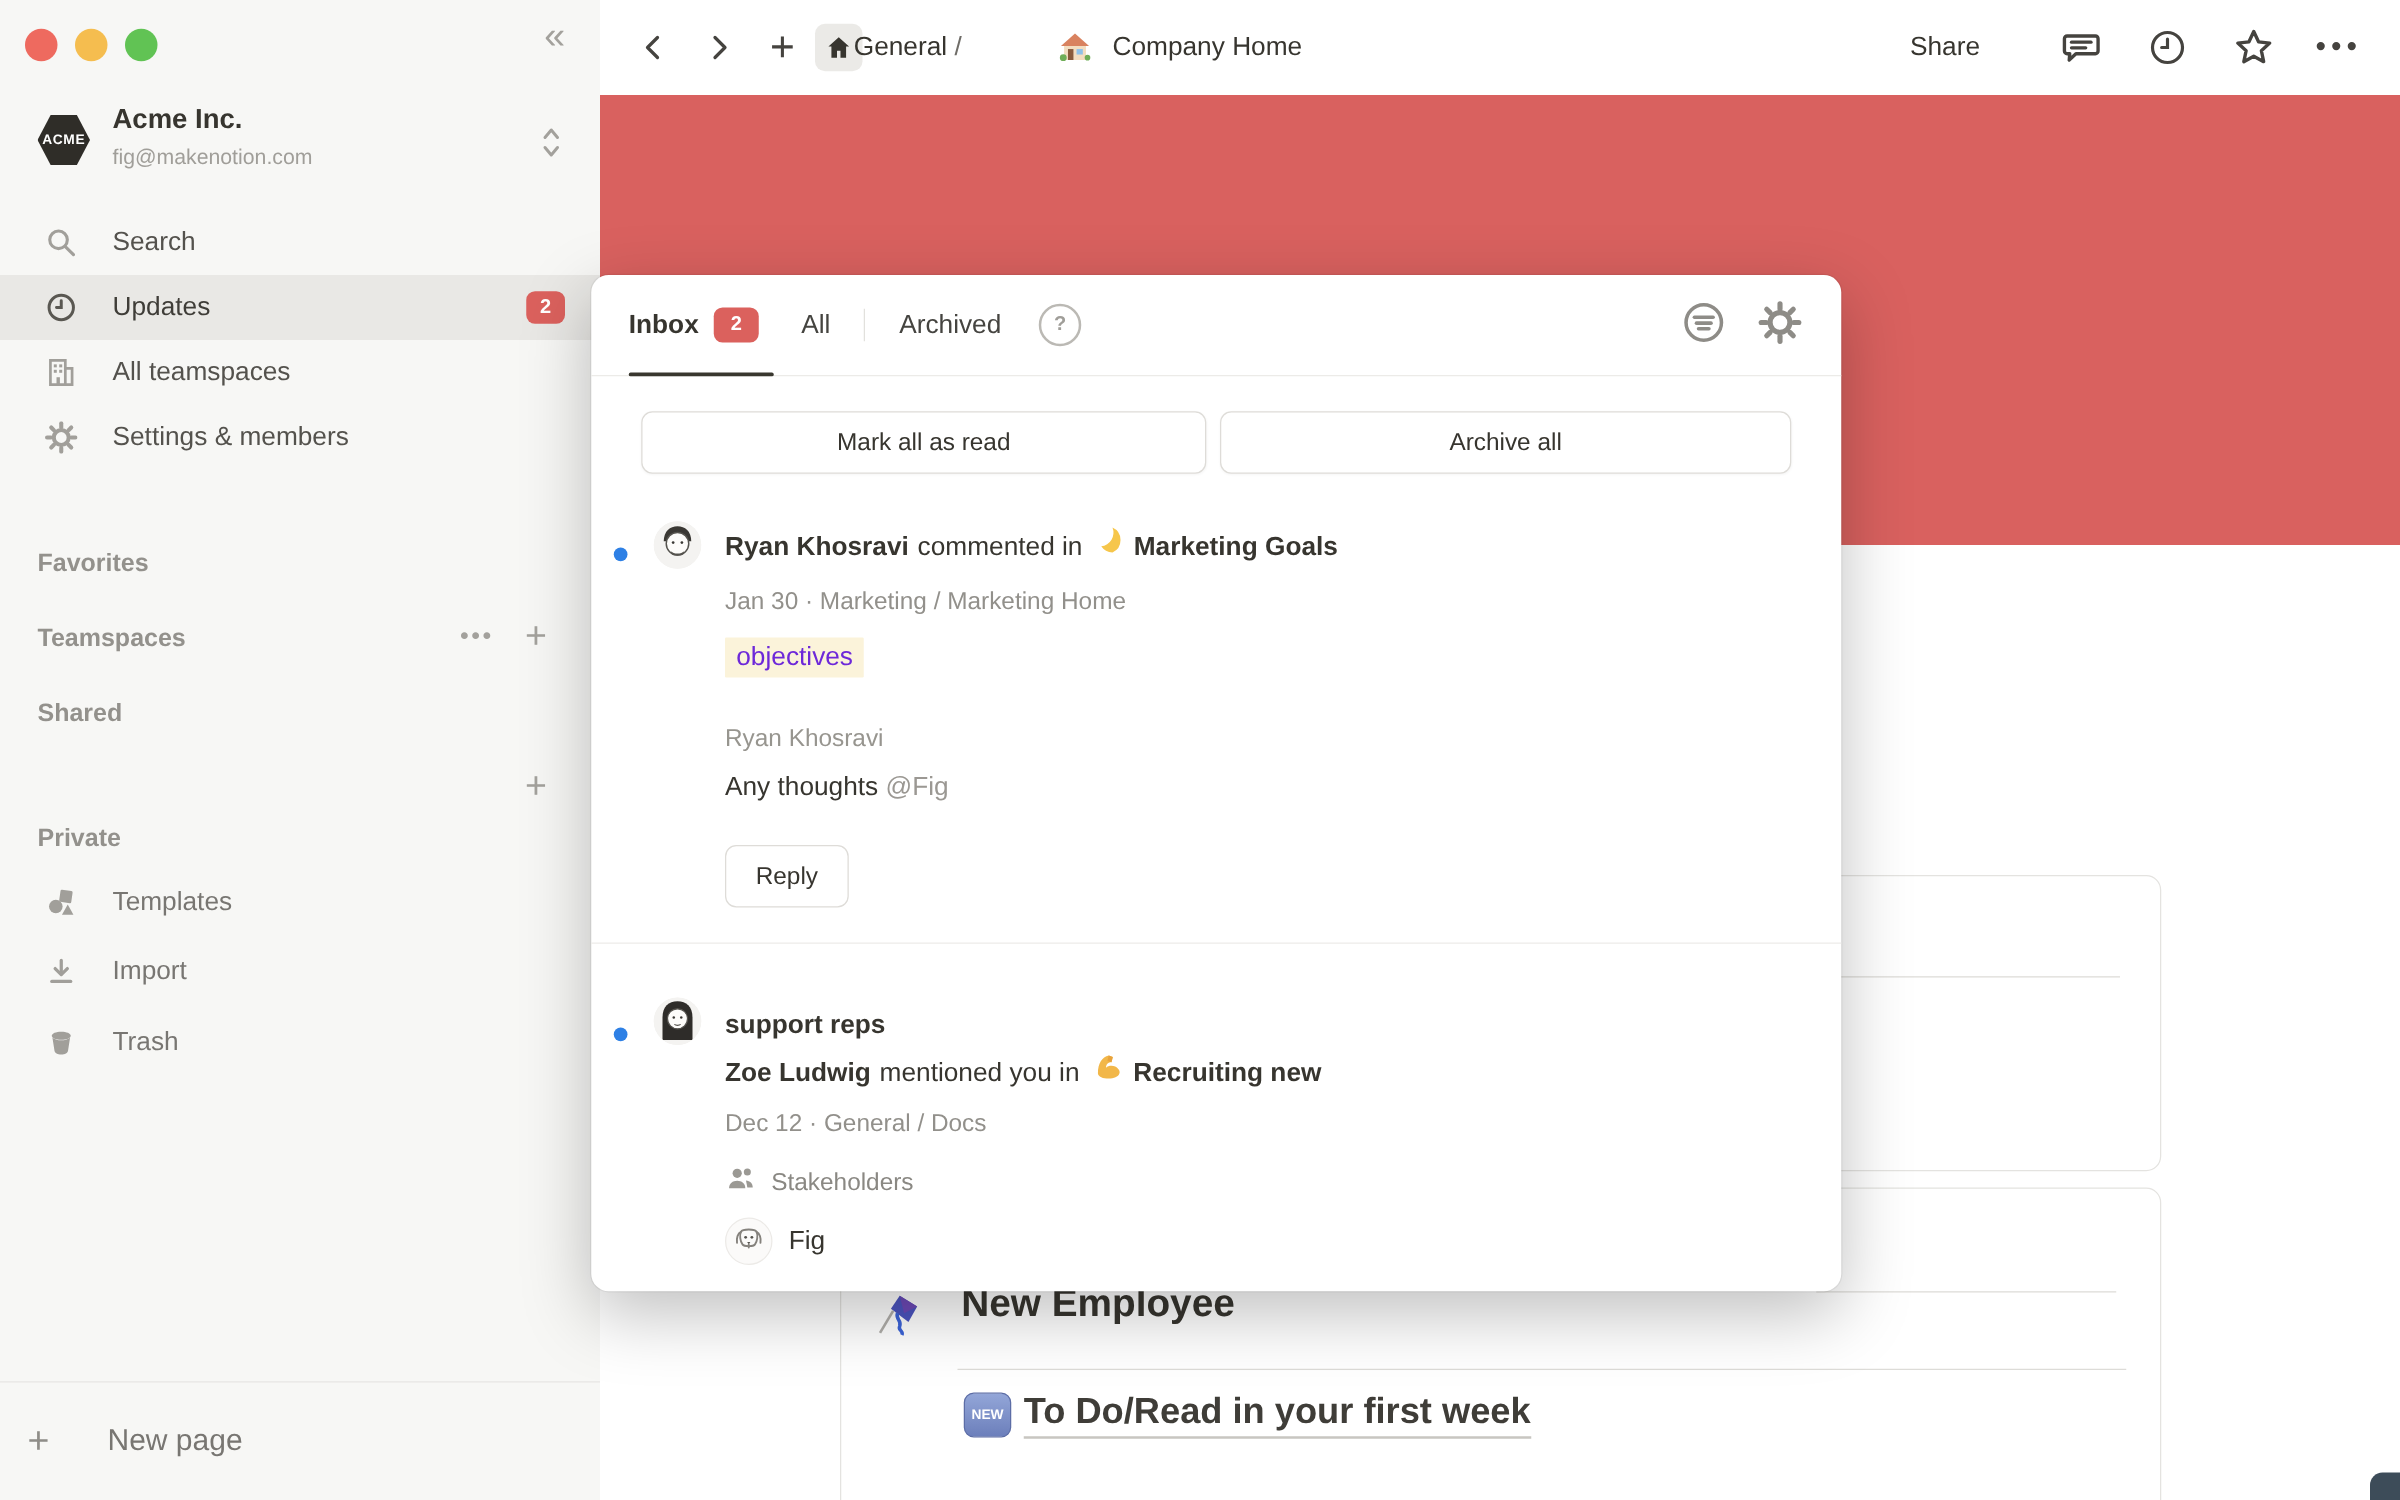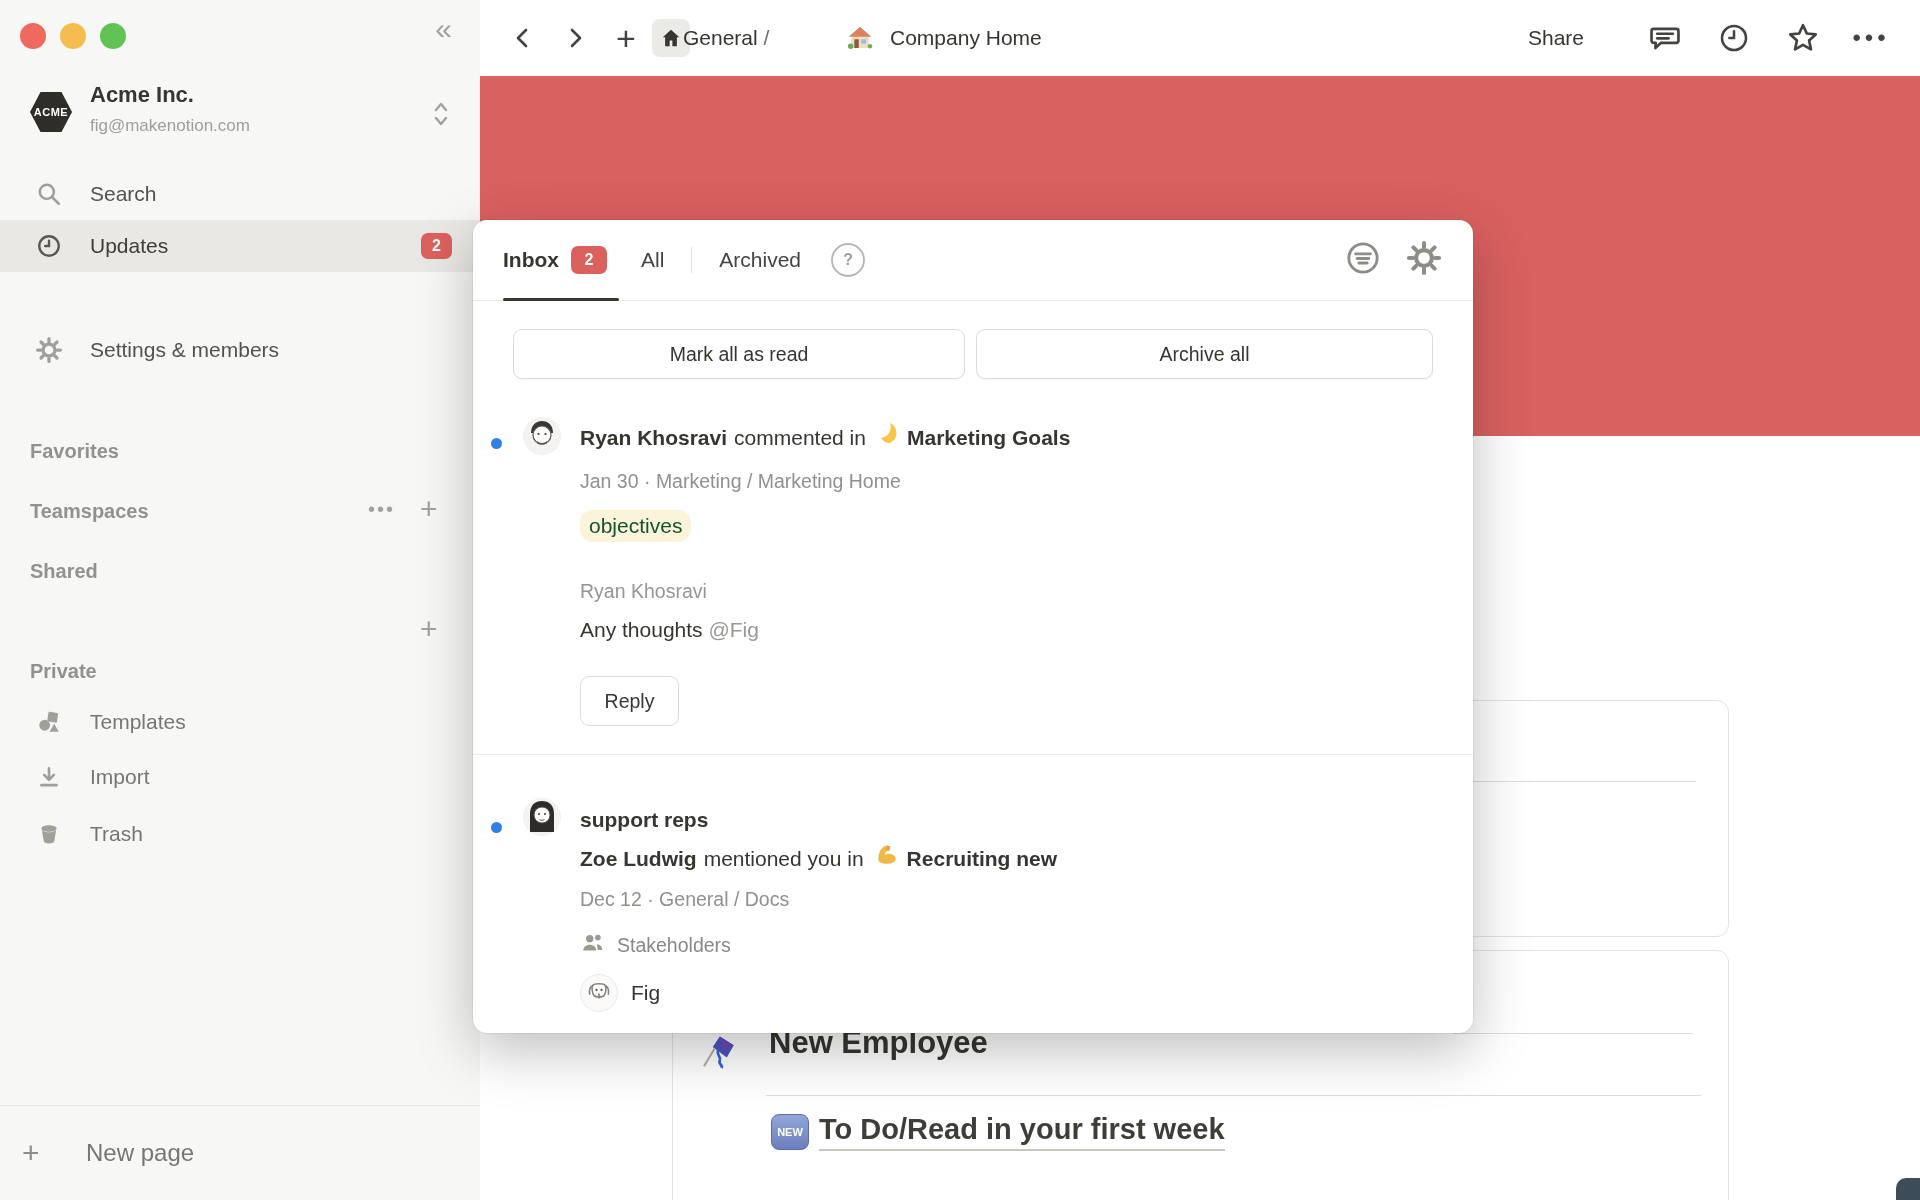--- a/index.html
+++ b/index.html
@@ -58,21 +58,21 @@
   .hicons{margin-left:auto;display:flex;align-items:center;gap:22px;color:#8e8c87;}
   .pbtn{position:absolute;top:109px;height:48px;border:1px solid #dedcd8;border-radius:9px;background:#fff;
         box-shadow:0 1px 2px rgba(0,0,0,.04);display:flex;align-items:center;justify-content:center;
         font-size:19.5px;color:#37352f;}
   .dot{position:absolute;width:11px;height:11px;border-radius:50%;background:#2e80e5;}
   .avatar{position:absolute;width:38px;height:38px;border-radius:50%;background:#f1f0ed;overflow:hidden;
           display:flex;align-items:center;justify-content:center;}
   .rich{position:absolute;left:107px;font-size:21px;color:#37352f;line-height:39px;display:flex;align-items:center;gap:7px;white-space:nowrap;}
   .rich b{font-weight:700;}
   .meta{position:absolute;left:107px;font-size:19.5px;color:#92908b;}
-  .quote{position:absolute;left:107px;background:#fbf3da;border-radius:13px;padding:4px 9px;font-size:21px;color:#14532d;}
+  .quote{position:absolute;left:107px;background:#fbf3da;border-radius:1px;padding:4px 9px;font-size:21px;color:#6d28d9;}
   .cauthor{position:absolute;left:107px;font-size:19.5px;color:#97958f;}
   .ctext{position:absolute;left:107px;font-size:21px;color:#37352f;}
   .mention{color:#9b9893;}
   .replybtn{position:absolute;left:107px;top:456px;width:97px;height:48px;border:1px solid #dedcd8;border-radius:9px;
             background:#fff;display:flex;align-items:center;justify-content:center;font-size:19.5px;color:#37352f;}
   .ndivider{position:absolute;left:0;right:0;top:534px;height:1px;background:#edece9;}
   .prop{position:absolute;left:107px;display:flex;align-items:center;gap:11px;font-size:19.5px;color:#8a8883;}
   .figrow{position:absolute;left:107px;display:flex;align-items:center;gap:13px;font-size:21px;color:#37352f;}
   .figav{width:36px;height:36px;border-radius:50%;background:#fbfaf9;border:1px solid #eceae7;display:flex;align-items:center;justify-content:center;}
 </style>
@@ -193,20 +193,34 @@
     <span class="sicon">
       <svg width="26" height="26" viewBox="0 0 24 24" fill="none" stroke="#5a5852" stroke-width="2.2" stroke-linecap="round">
           <circle cx="12" cy="12" r="9"></circle>
           <polyline points="12,7 12,12 8.5,12"></polyline>
         </svg>
     </span>
     <span class="slabel" style="color:#3f3d38;">Updates</span>
     <span class="sbadge">2</span>
   </div>
 
+  <div class="srow" style="top:272px;">
+    <span class="sicon">
+      <svg width="26" height="26" viewBox="0 0 24 24" fill="#a19f9a">
+          <path d="M4 3h11v18H4z" fill="none" stroke="#a19f9a" stroke-width="2"></path>
+          <rect x="6.5" y="6" width="2.2" height="2.2"></rect>
+          <rect x="10.5" y="6" width="2.2" height="2.2"></rect>
+          <rect x="6.5" y="10" width="2.2" height="2.2"></rect>
+          <rect x="10.5" y="10" width="2.2" height="2.2"></rect>
+          <rect x="8.5" y="15.5" width="2.5" height="5.5"></rect>
+          <path d="M15 9h5v12h-5" fill="none" stroke="#a19f9a" stroke-width="2"></path>
+        </svg>
+    </span>
+    <span class="slabel">All teamspaces</span>
+  </div>
 
   <div class="srow" style="top:324px;">
     <span class="sicon">
       <svg width="26" height="26" viewBox="0 0 24 24" fill="none" stroke="#a19f9a" stroke-linecap="round">
           <circle cx="12" cy="12" r="5.5" stroke-width="3"></circle>
           <g stroke-width="3">
             <line x1="12" y1="1.5" x2="12" y2="4.5"></line>
             <line x1="12" y1="19.5" x2="12" y2="22.5"></line>
             <line x1="1.5" y1="12" x2="4.5" y2="12"></line>
             <line x1="19.5" y1="12" x2="22.5" y2="12"></line>

